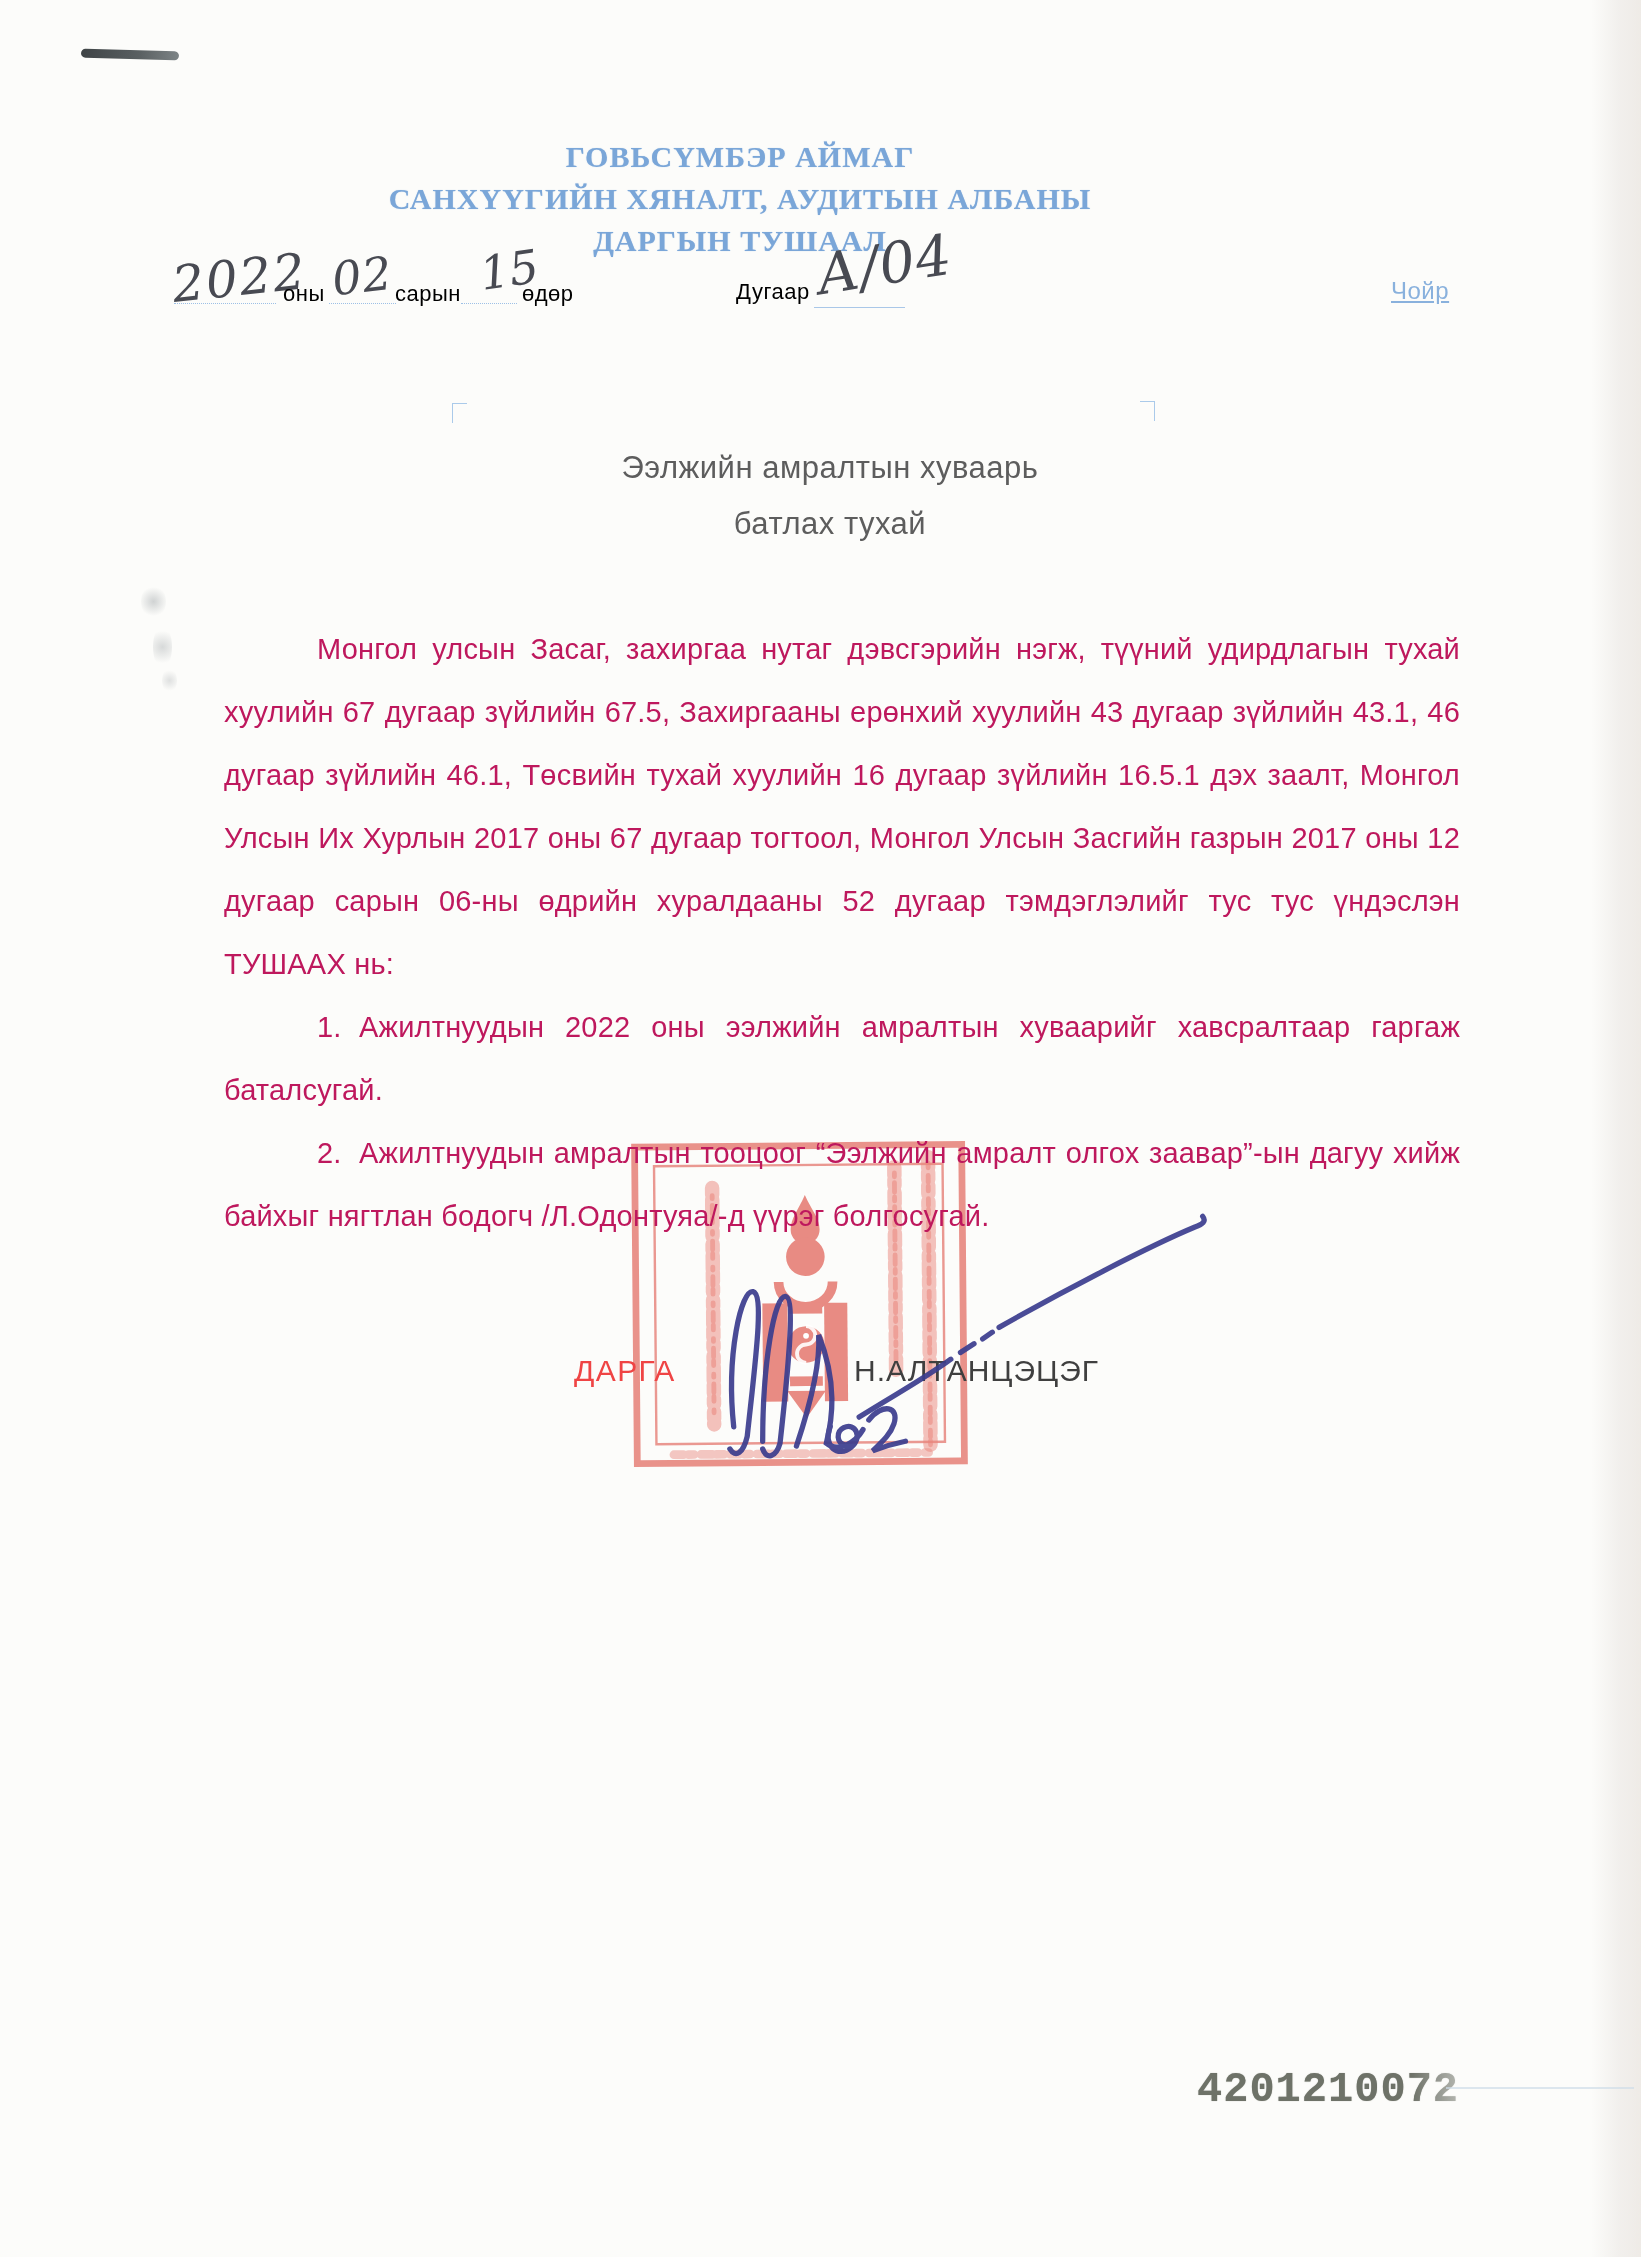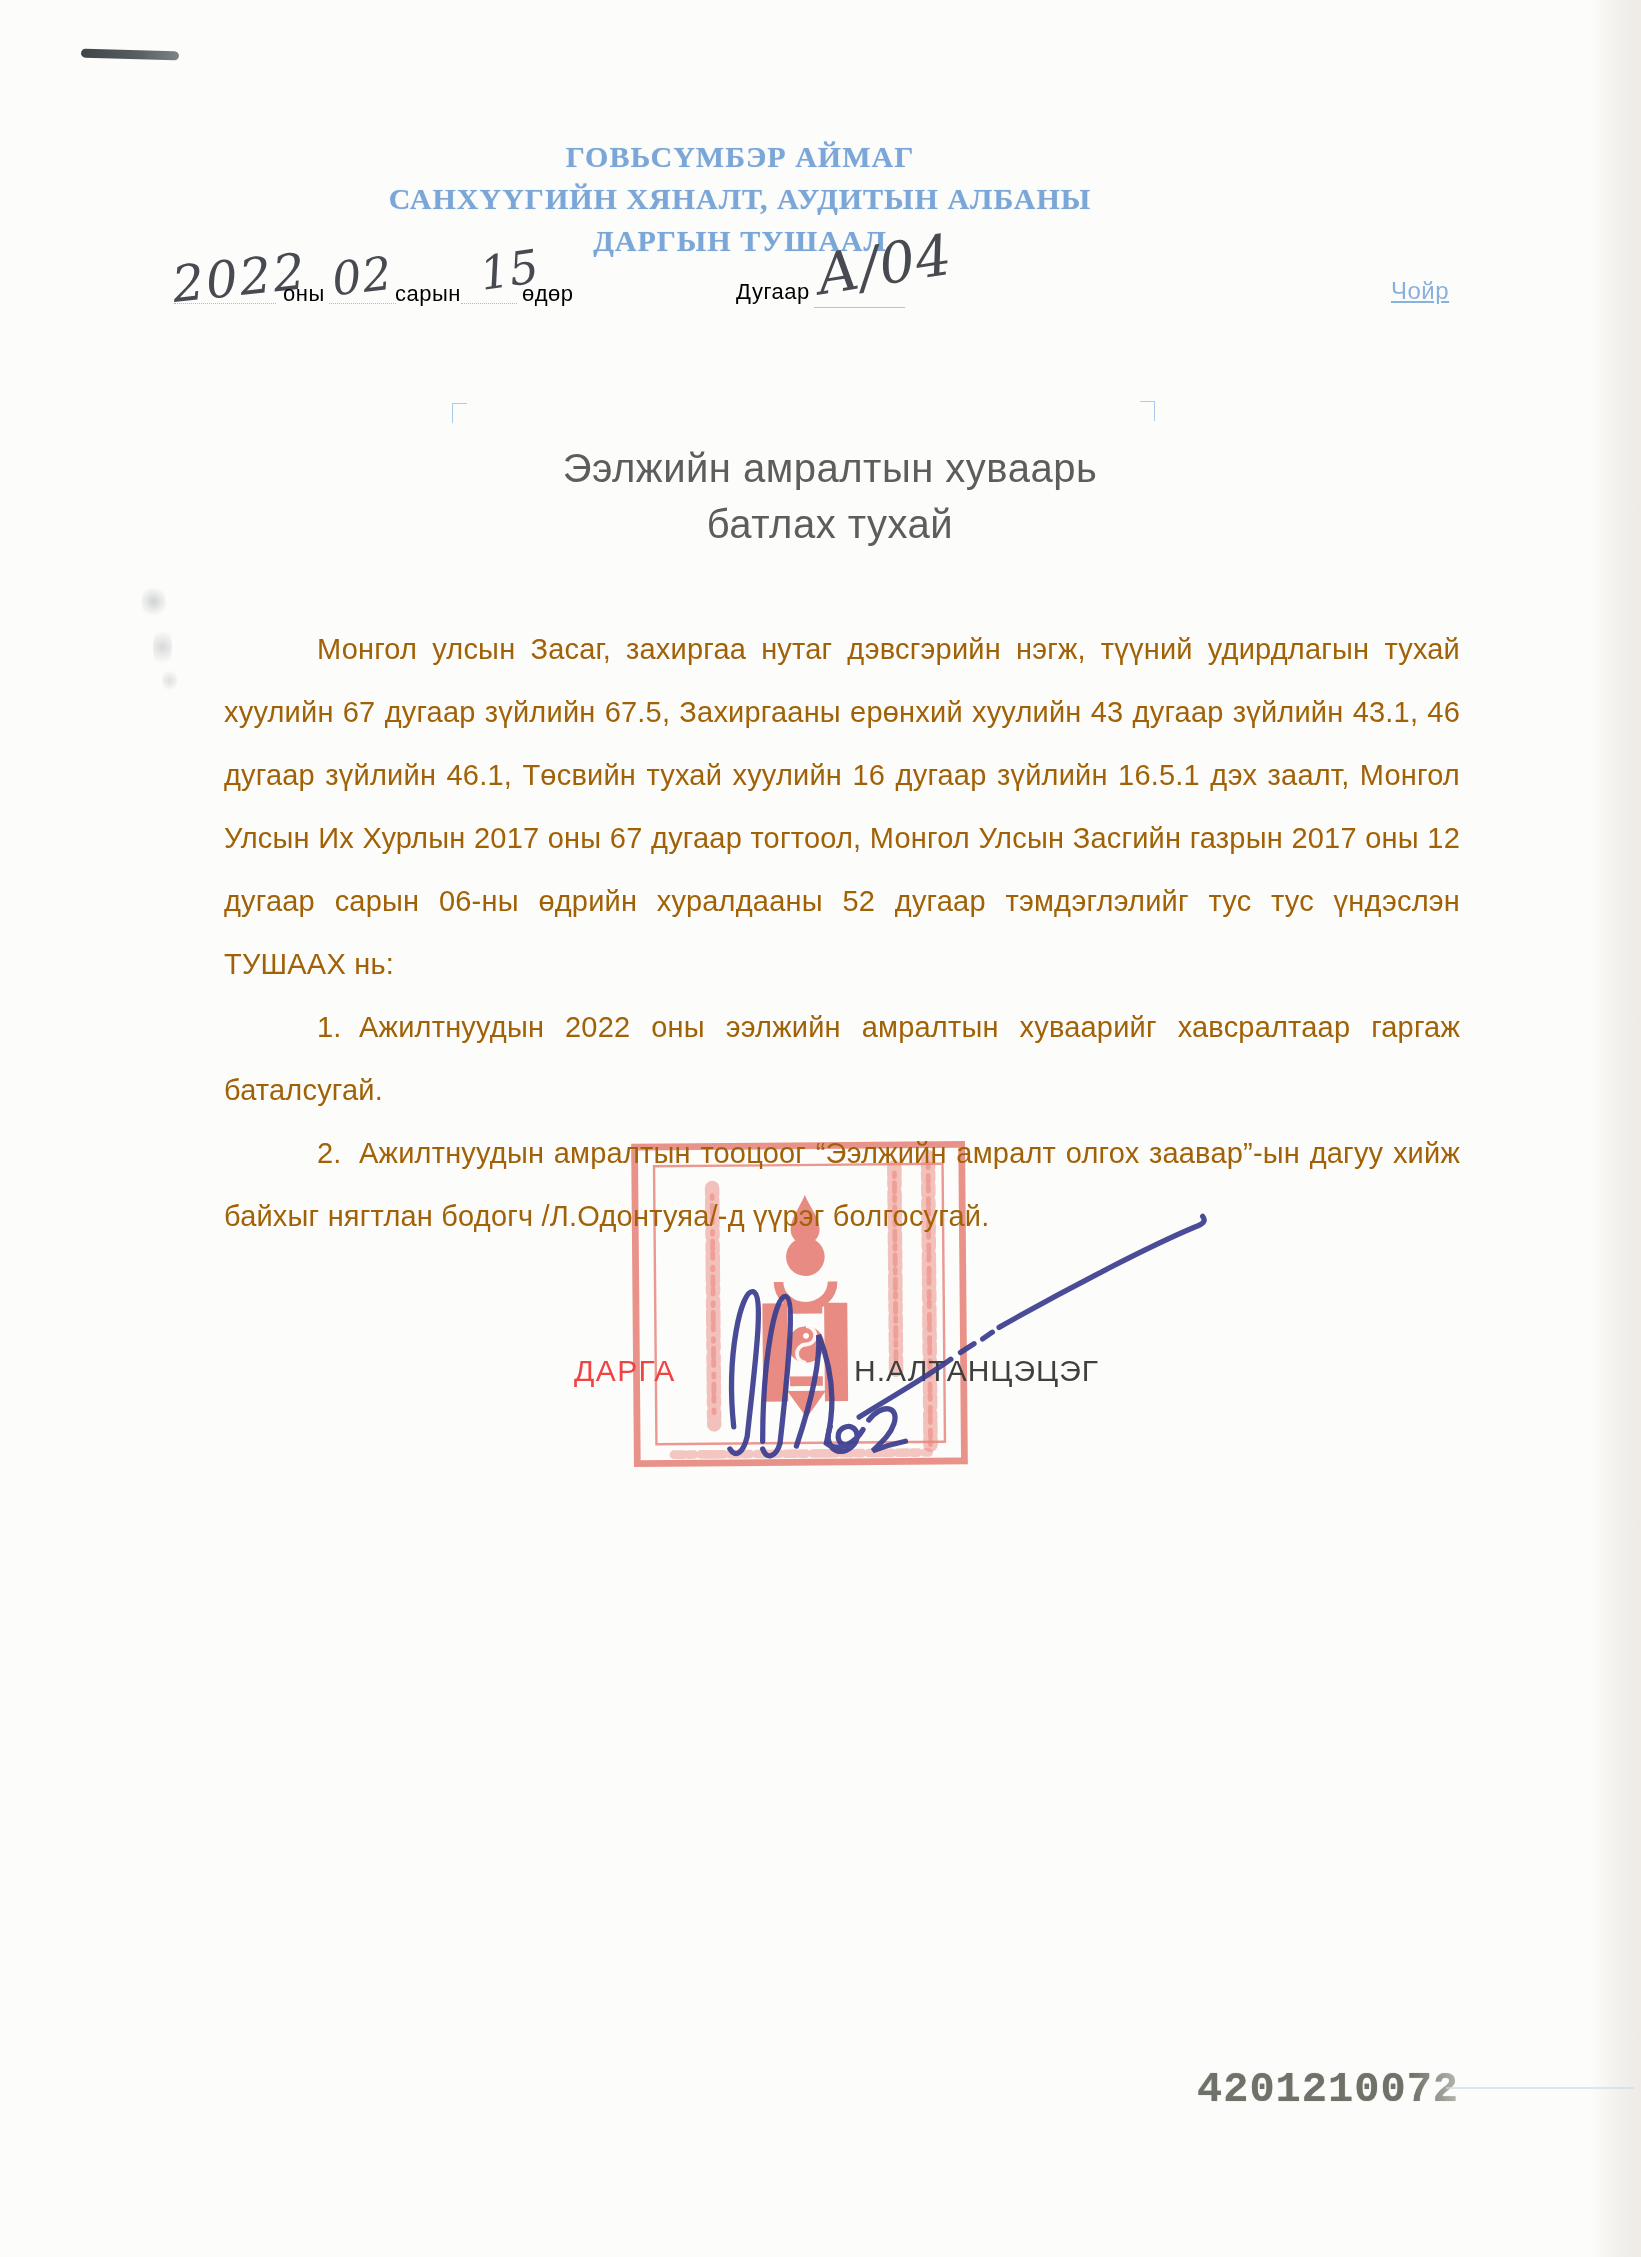--- a/index.html
+++ b/index.html
@@ -45,25 +45,25 @@
   .l-dugaar{left:736px;top:279px;}
   .l-place{left:1391px;top:277px;font-size:24px;color:#89b1dd;text-decoration:underline;}
 
   
   .bracket{position:absolute;width:13.5px;height:19.3px;border-top:1.9px solid #9cc2e8;opacity:.85;}
   .bracket.left{left:452px;top:403px;border-left:1.9px solid #9cc2e8;}
   .bracket.right{left:1140px;top:401px;border-right:1.9px solid #9cc2e8;}
 
   
   .doc-title{position:absolute;left:299px;top:440px;width:1062px;text-align:center;
-    font-size:40px;line-height:56px;color:#5d5d5d;letter-spacing:0.5px;}
+    font-size:31px;line-height:56px;color:#5d5d5d;letter-spacing:0.5px;}
 
   
   .body-text{position:absolute;left:224px;top:618px;width:1236px;z-index:2;
-    font-size:29px;line-height:63px;color:#a16207;text-align:justify;letter-spacing:0.2px;}
+    font-size:29px;line-height:63px;color:#be185d;text-align:justify;letter-spacing:0.2px;}
   .body-text p{margin:0;text-indent:93px;}
   .item-no{margin-right:17.4px;}
 
   
   .stamp{position:absolute;left:628px;top:1139px;z-index:1;transform:rotate(-.5deg);}
   
   .signature{position:absolute;left:666px;top:1200px;z-index:4;}
 
   
   .signoff-role{position:absolute;left:574px;top:1354px;z-index:3;font-size:30px;color:#ef4444;letter-spacing:1.4px;}

